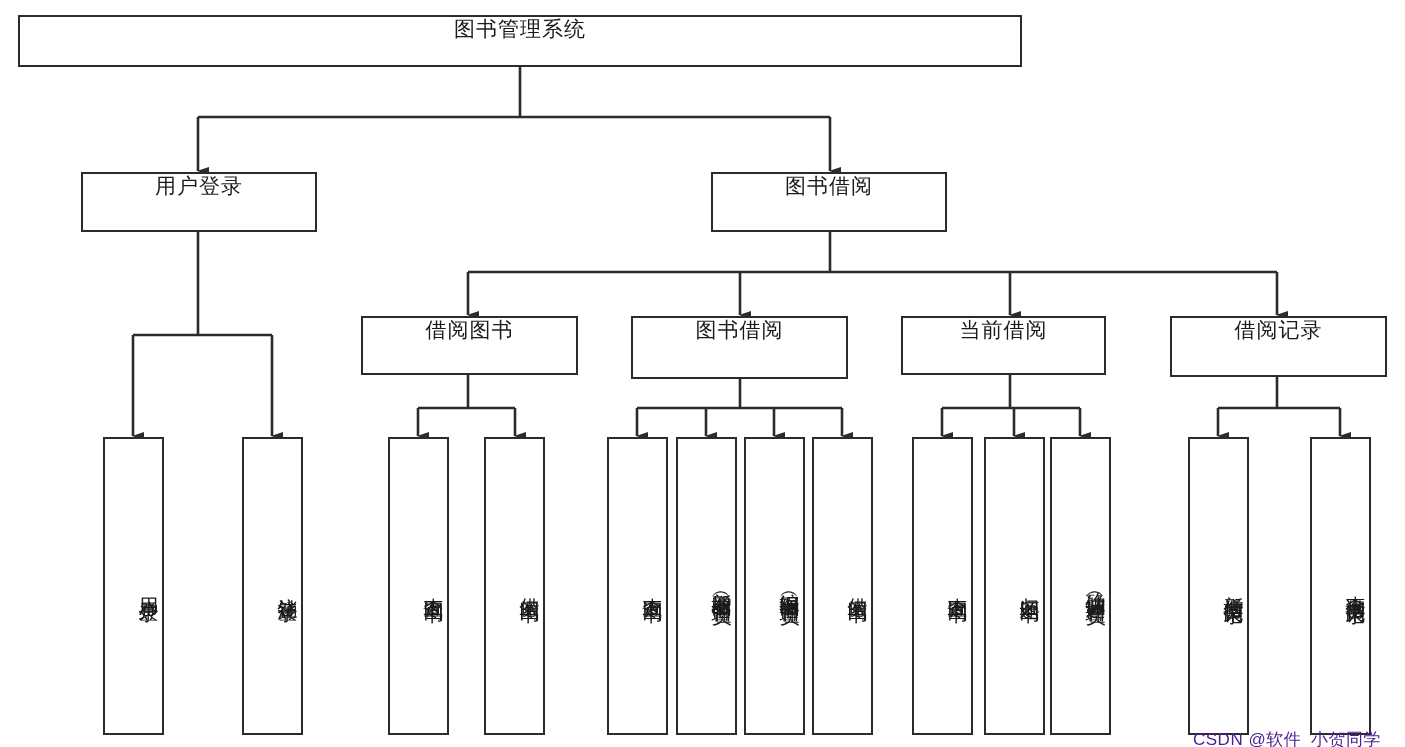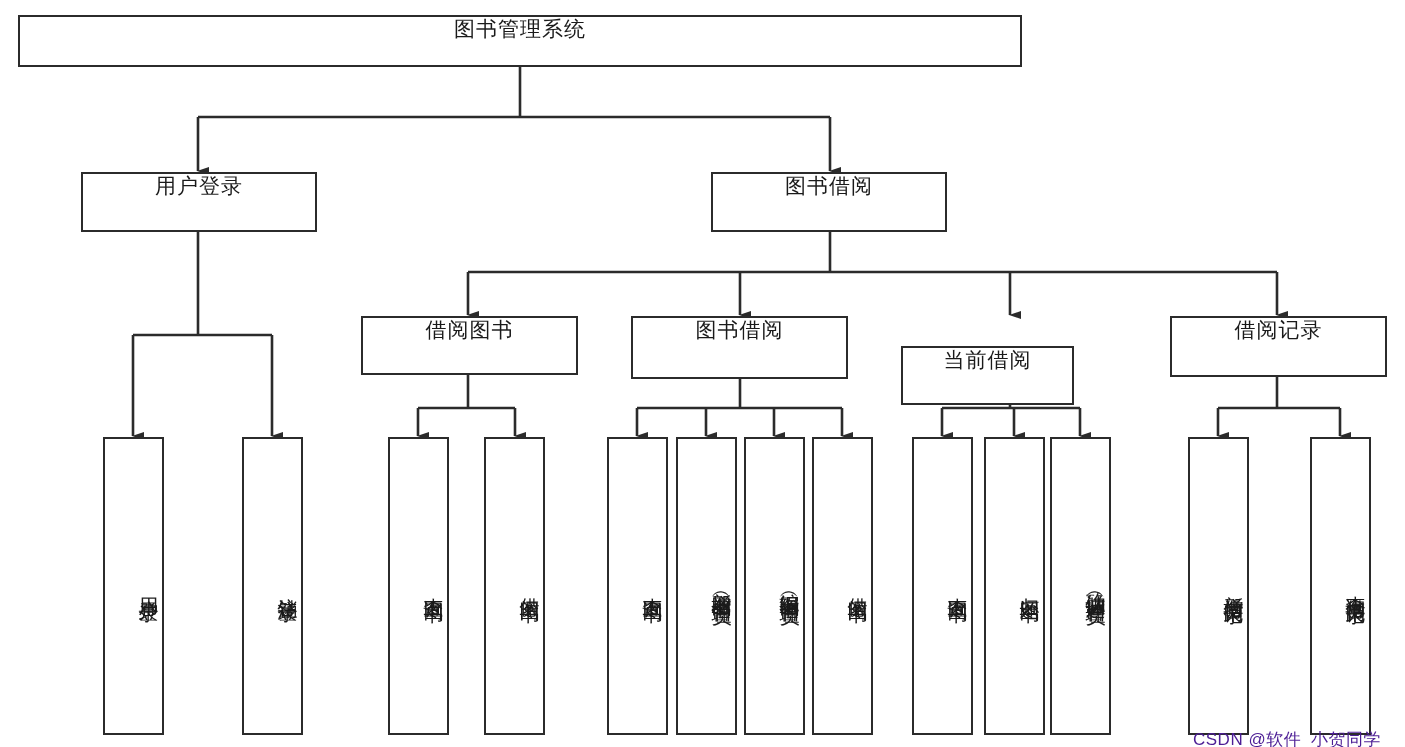--- a/index.html
+++ b/index.html
@@ -123,21 +123,21 @@
   <div class="node horiz" style="left:711px;top:172px;width:236px;height:60px;">
     <span>图书借阅</span>
   </div>
 
   <div class="node horiz" style="left:361px;top:316px;width:217px;height:59px;">
     <span>借阅图书</span>
   </div>
   <div class="node horiz" style="left:631px;top:316px;width:217px;height:63px;">
     <span>图书借阅</span>
   </div>
-  <div class="node horiz" style="left:901px;top:316px;width:173px;height:59px;margin-top:30px;">
+  <div class="node horiz" style="left:901px;top:316px;width:205px;height:59px;">
     <span>当前借阅</span>
   </div>
   <div class="node horiz" style="left:1170px;top:316px;width:217px;height:61px;">
     <span>借阅记录</span>
   </div>
 
   <div class="node vert" style="left:103px;top:437px;width:61px;height:298px;">
     <span class="vtext">用户登录</span>
   </div>
   <div class="node vert" style="left:242px;top:437px;width:61px;height:298px;">

